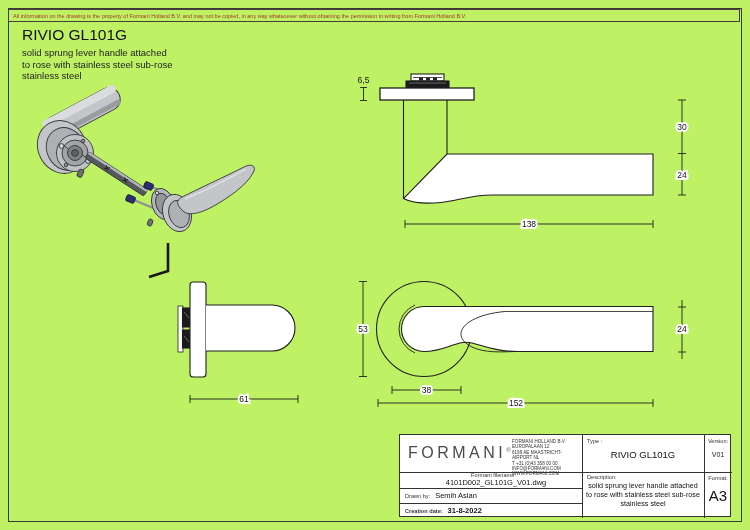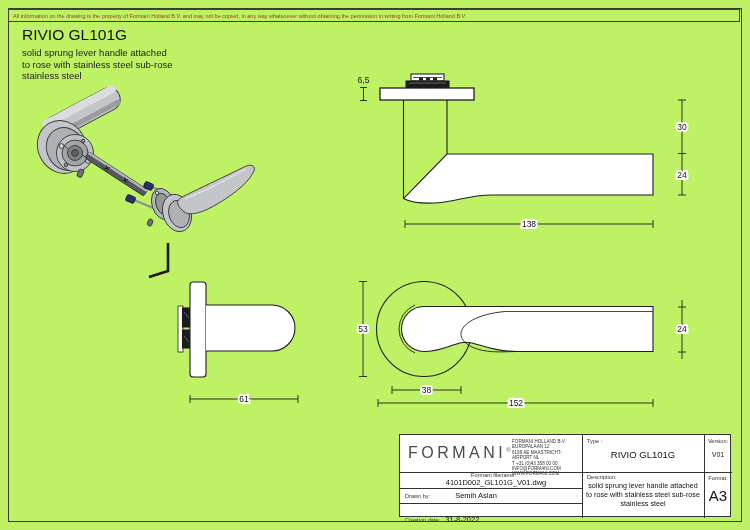--- a/index.html
+++ b/index.html
@@ -256,25 +256,25 @@
     </div>
     <div class="ver-cell">
       <span class="lbl">Version:</span>
       <span class="ver-val">V01</span>
     </div>
 
     <div class="row-cell" style="top:37px;flex-direction:column;">
       <span class="lbl">Formani filename:</span>
       <span class="row-val">4101D002_GL101G_V01.dwg</span>
     </div>
-    <div class="row-cell" style="top:53px;height:15px;gap:20px;">
+    <div class="row-cell" style="top:53px;height:15px;">
       <span class="lbl">Drawn by:</span>
       <span class="row-val">Semih Aslan</span>
     </div>
-    <div class="row-cell" style="top:77px;height:15px;">
+    <div class="row-cell" style="top:68px;height:15px;font-weight:bold;">
       <span class="lbl">Creation date:</span>
       <span class="row-val">31-8-2022</span>
     </div>
 
     <div class="desc-cell">
       <span class="lbl">Description:</span>
       <div class="desc-lines">
         <div>solid sprung lever handle attached</div>
         <div>to rose with stainless steel sub-rose</div>
         <div>stainless steel</div>

